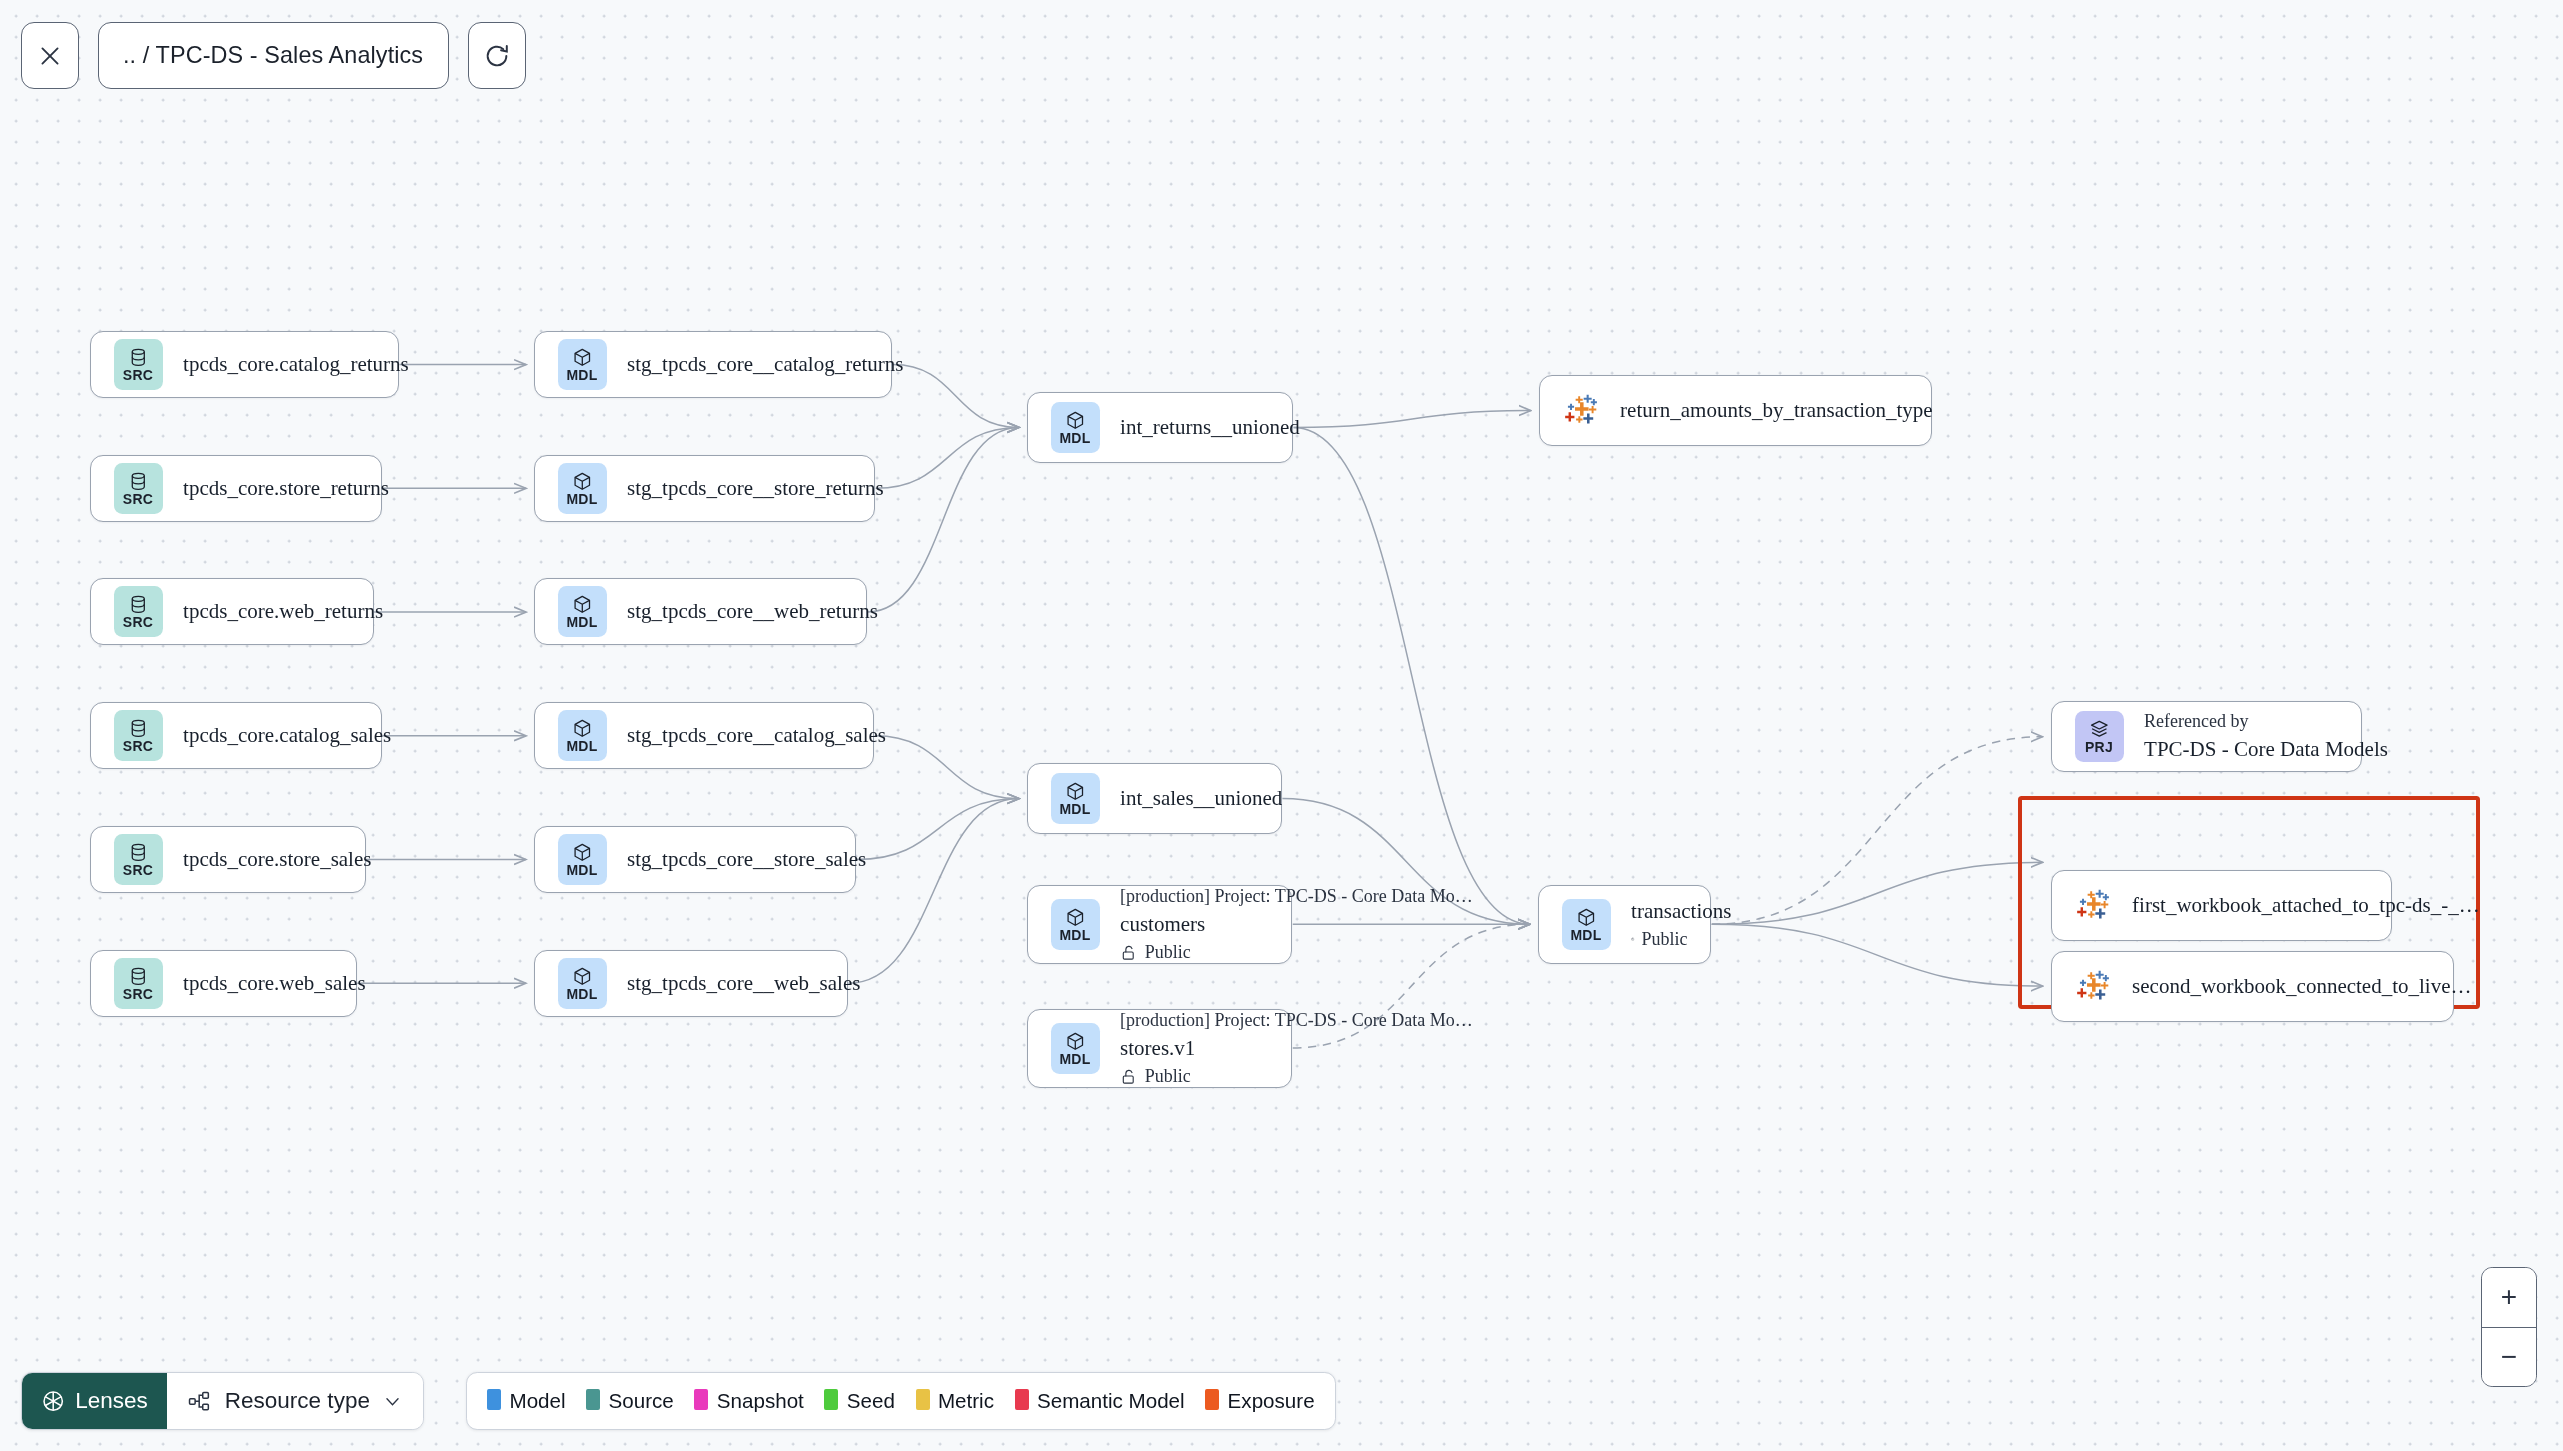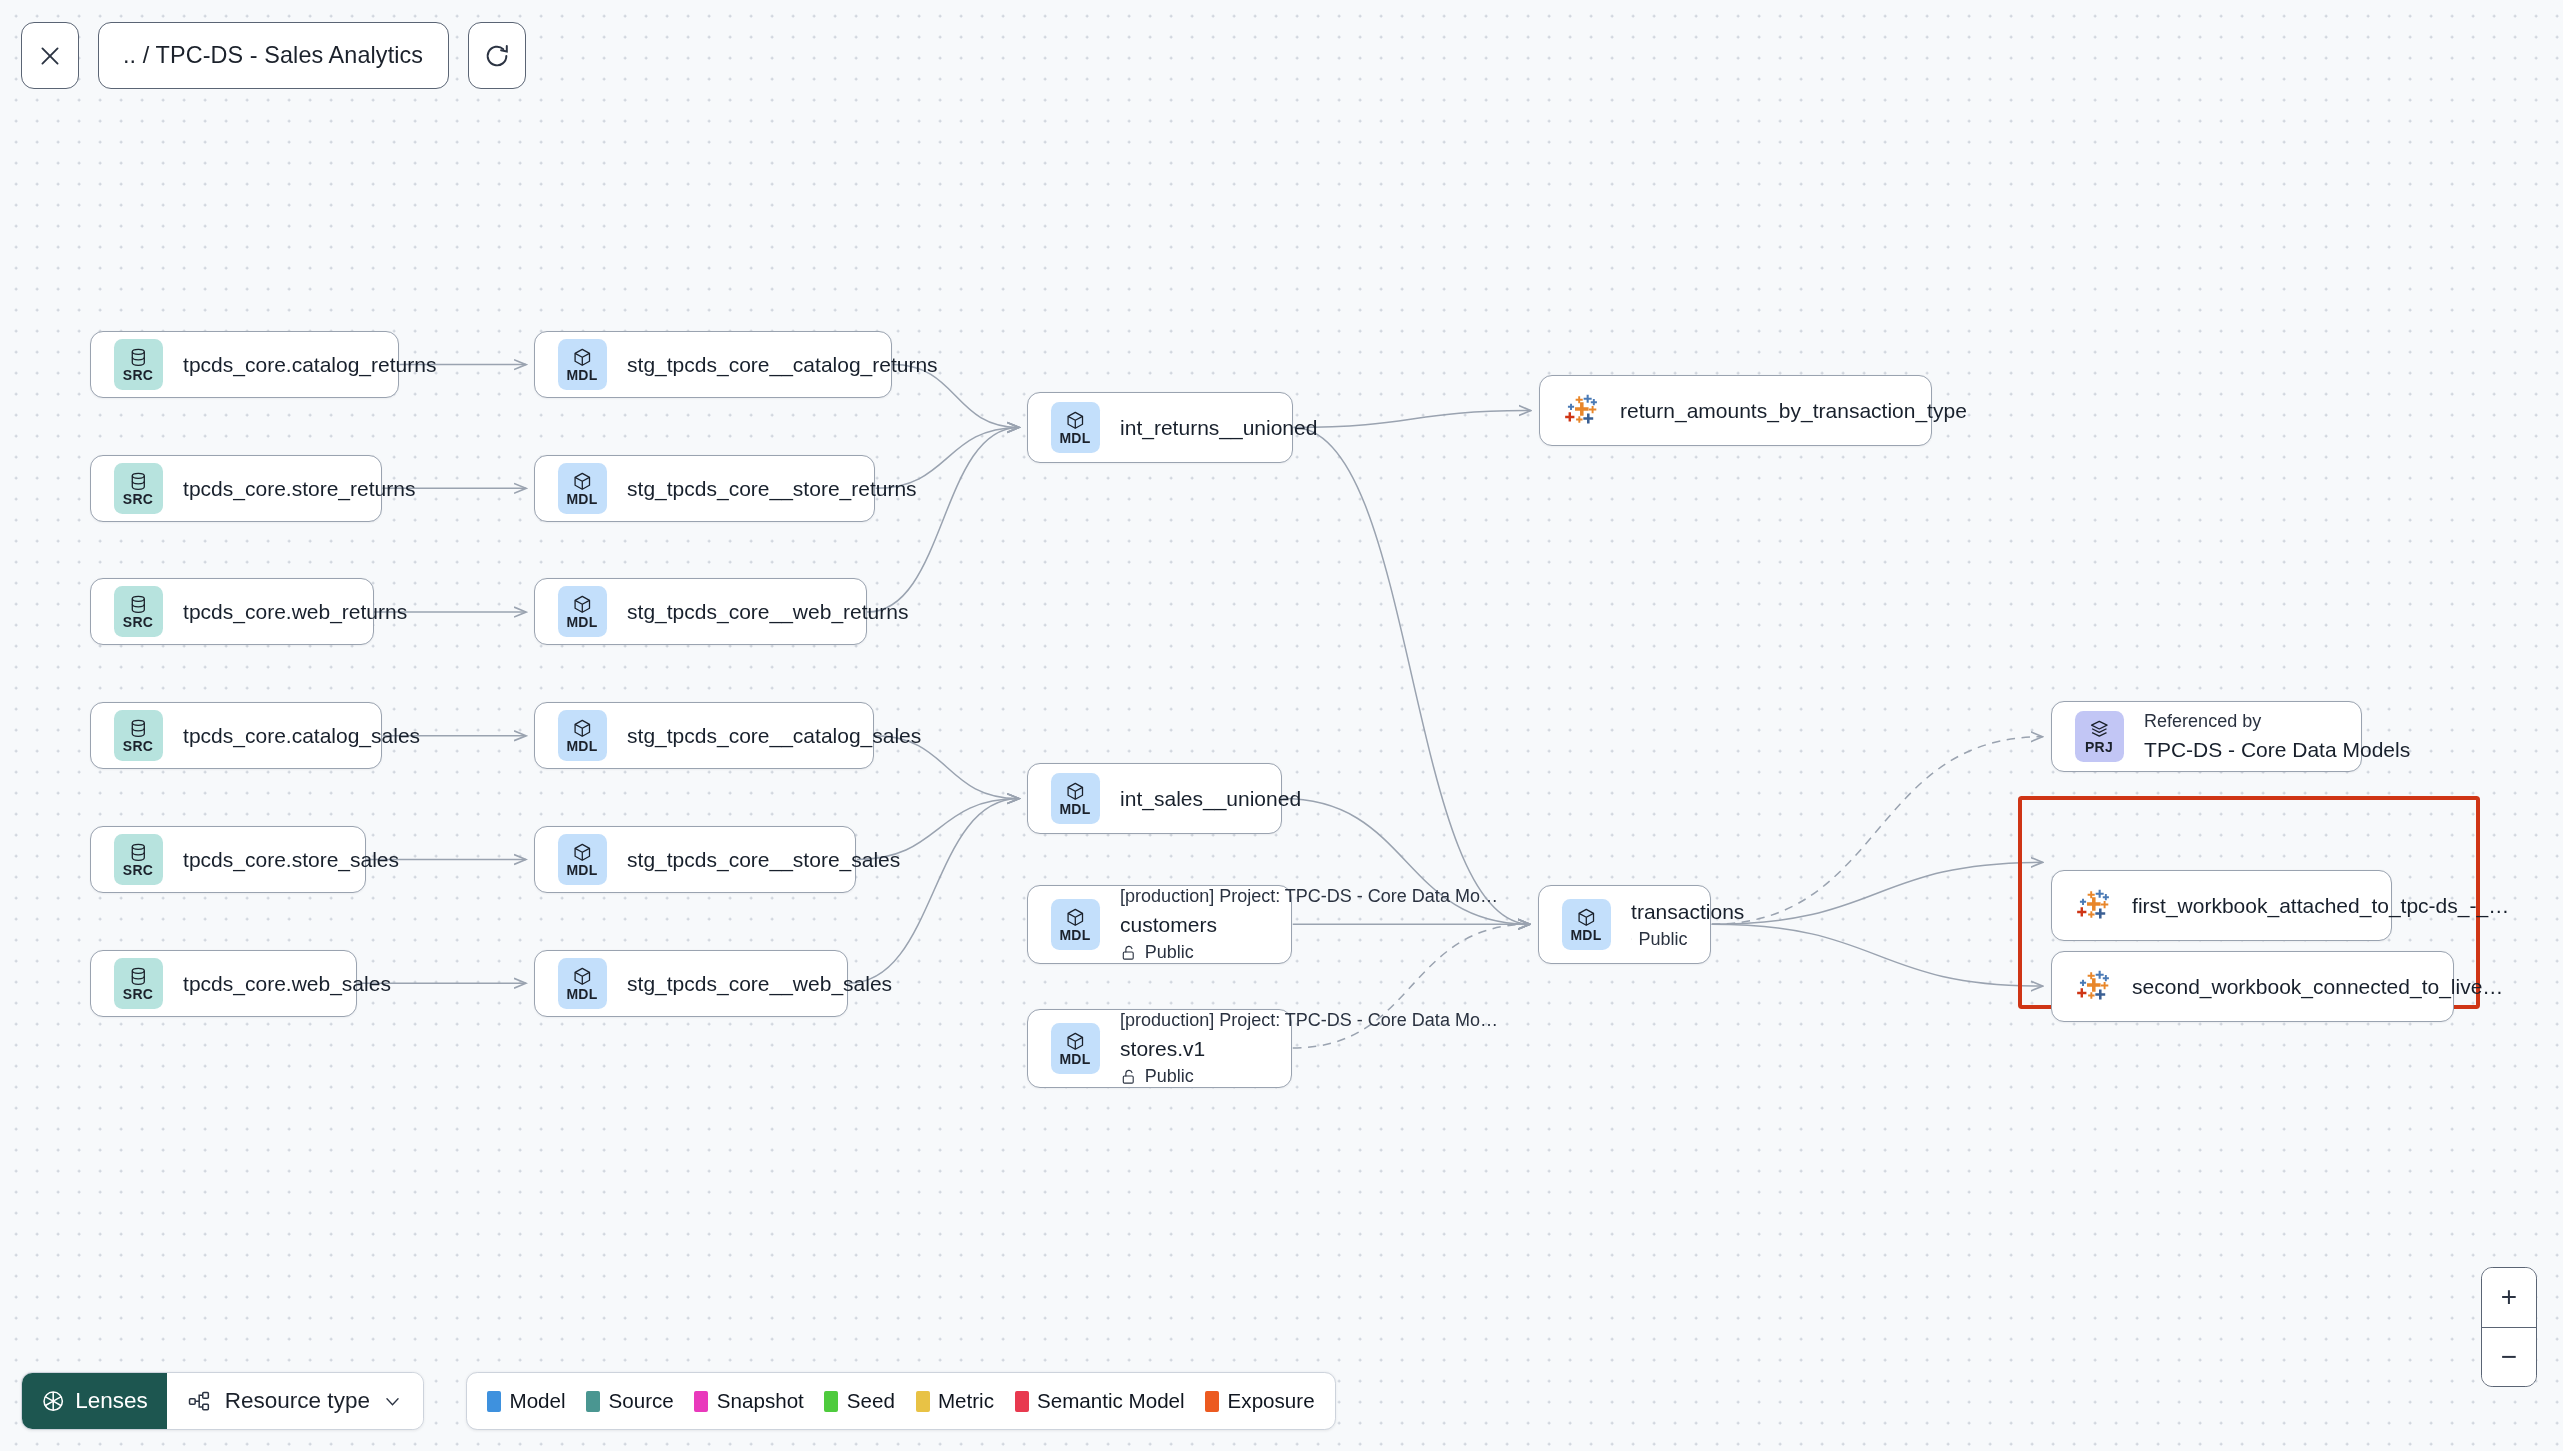--- a/index.html
+++ b/index.html
@@ -120,21 +120,21 @@
     letter-spacing: 0.3px;
     color: #1b212b;
     line-height: 1;
   }
   .badge-src { background: #b7e3de; }
   .badge-mdl { background: #c3dffb; }
   .badge-prj { background: #c2c6f5; }
 
   .tableau-icon { flex: 0 0 auto; width: 37px; height: 37px; }
 
-  .node-body { display: flex; flex-direction: column; justify-content: flex-end; min-width: 0; gap: 4.7px; }
+  .node-body { display: flex; flex-direction: column; justify-content: flex-end; min-width: 0; gap: 4.7px; font-family: Liberation Serif, serif; }
   .node-title { font-size: 21px; color: #18202c; white-space: nowrap; line-height: 1.2; }
   .node-sub   { font-size: 18px; color: #2a3240; white-space: nowrap; line-height: 1.2; }
   .node-access { display: flex; align-items: center; gap: 6.6px; font-size: 18px; color: #2a3240; line-height: 1.2; }
 
   
   .highlight-box {
     position: absolute;
     border: 4.7px solid #cf3515;
     border-radius: 3.7px;
     z-index: 18;
@@ -198,21 +198,21 @@
   .legend {
     height: 58px;
     background: #fff;
     border: 1.4px solid #cdd3dc;
     border-radius: 11.2px;
     display: flex; align-items: center;
     gap: 20.6px;
     padding: 0 20.6px;
     box-shadow: 0 0.9px 2.8px rgba(20,28,44,.08);
   }
-  .legend-item { display: flex; align-items: center; gap: 8.4px; cursor: pointer; }
+  .legend-item { display: flex; align-items: flex-start; gap: 8.4px; cursor: pointer; }
   .legend-swatch { width: 14px; height: 20.6px; border-radius: 1.9px; flex: 0 0 auto; }
   .legend-label { font-size: 20.6px; color: #101620; white-space: nowrap; }
 </style>
 </head>
 <body>
 
 <div id="app">
 
   <div class="header">
 

